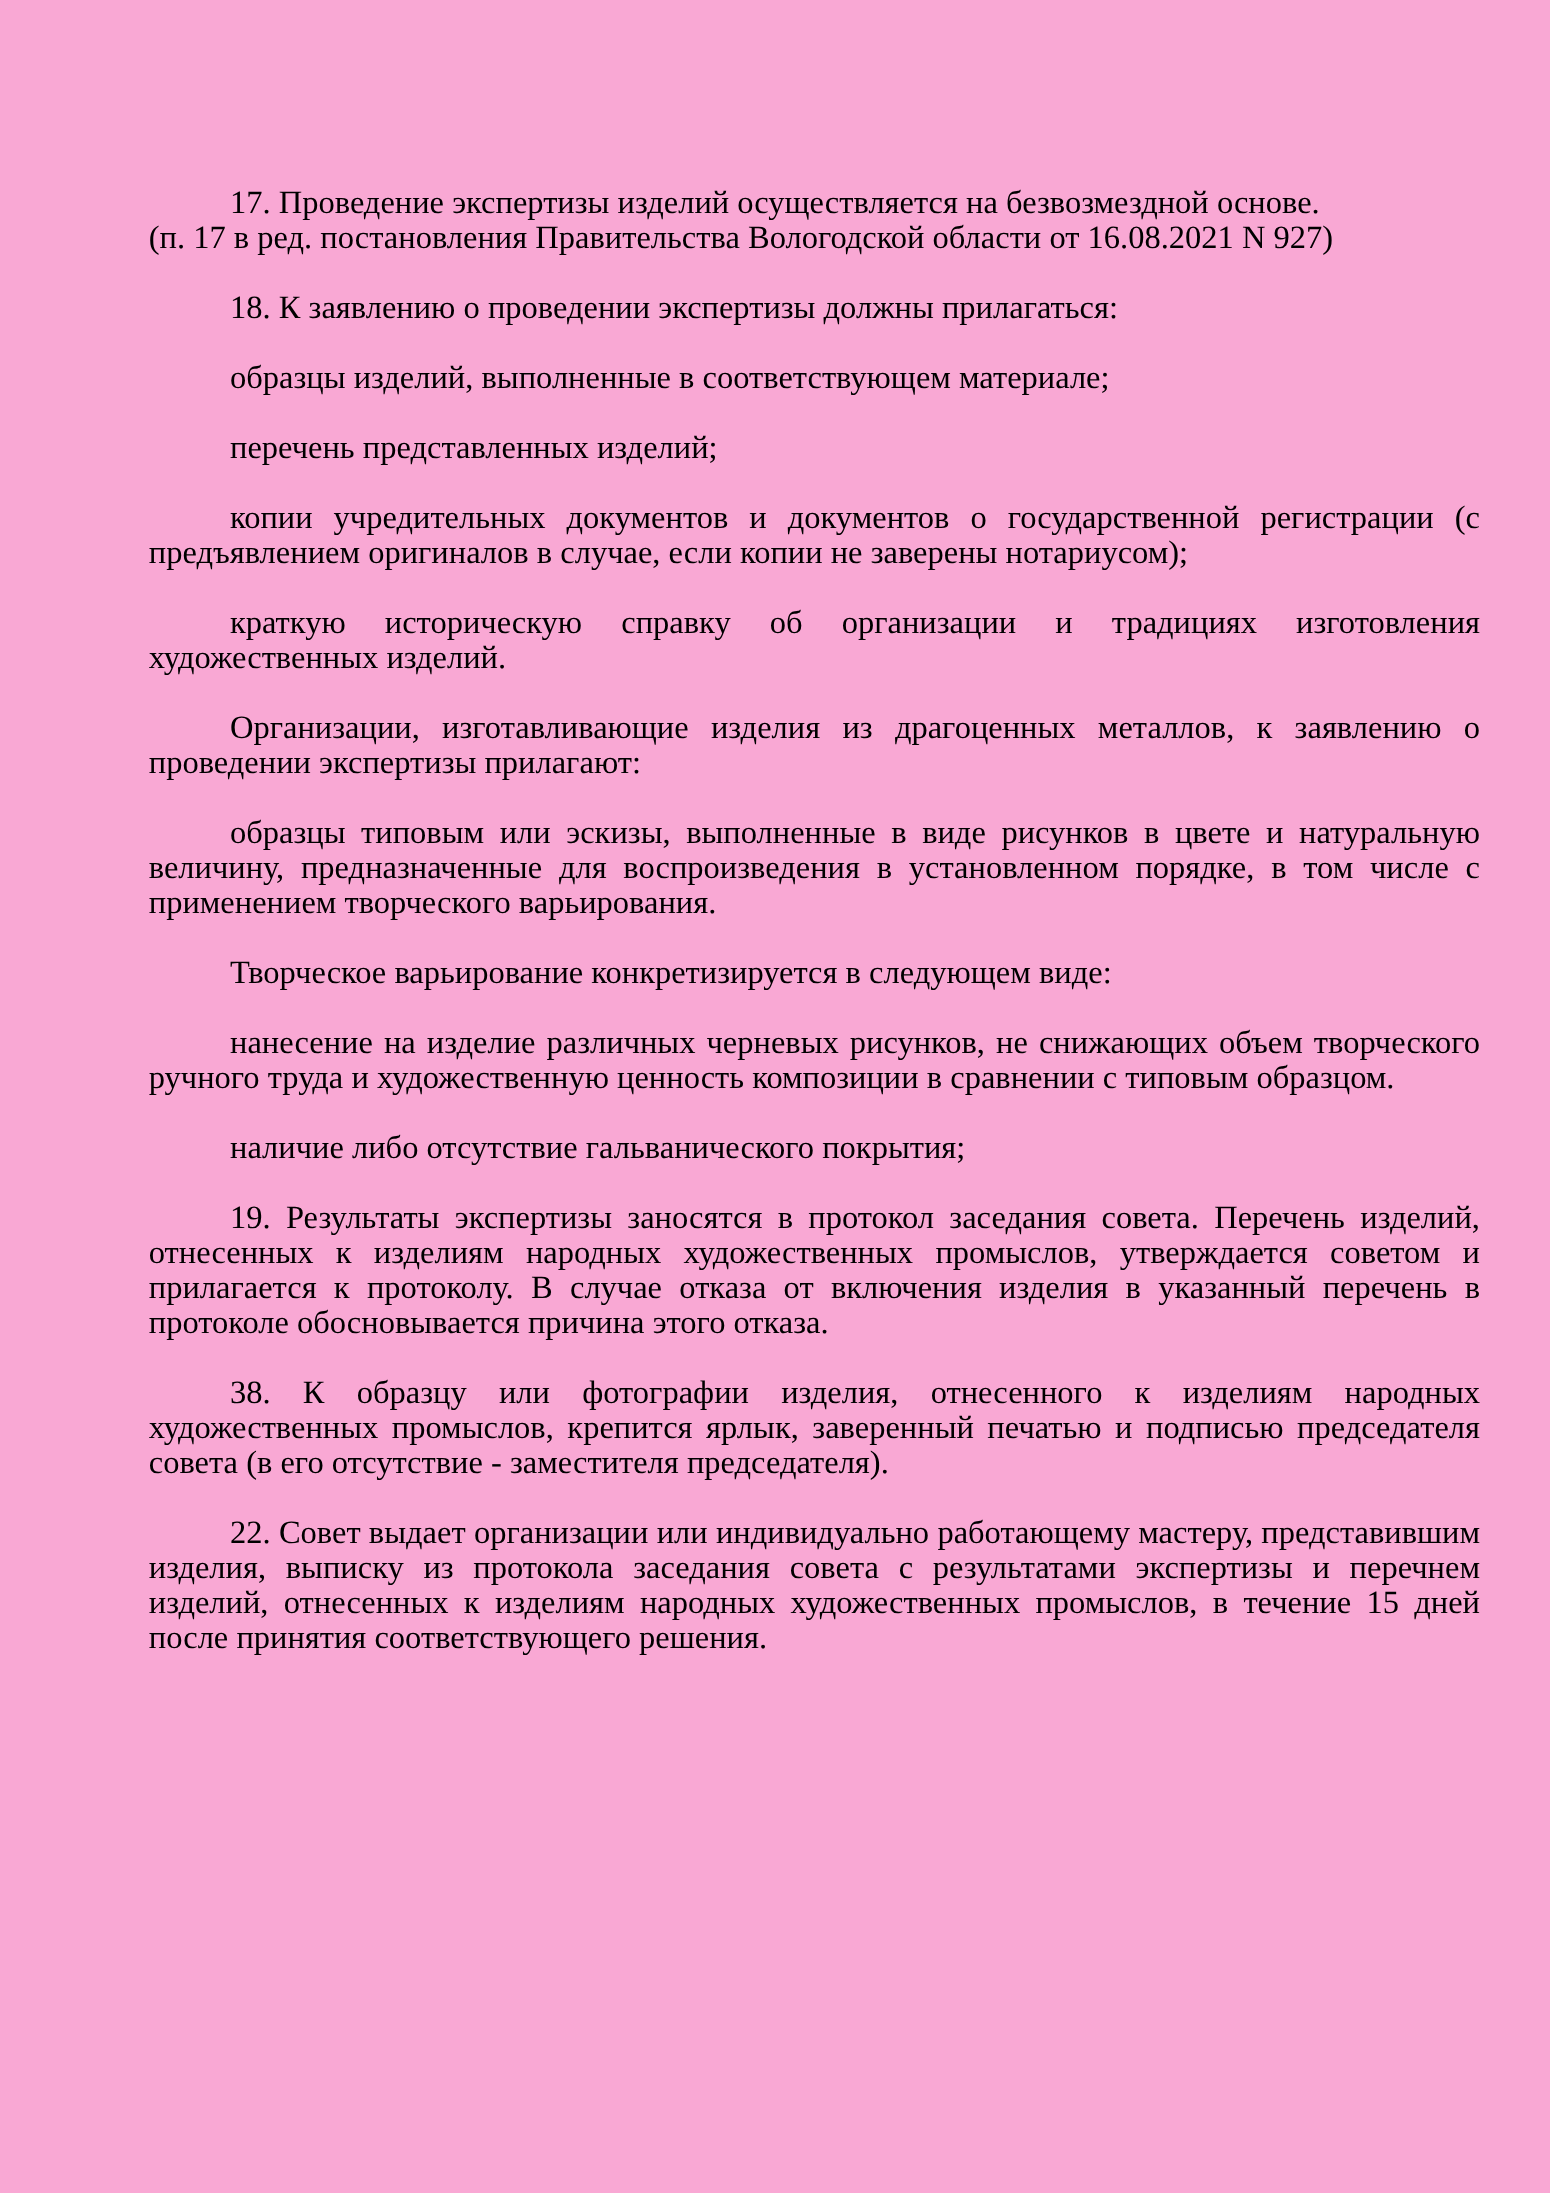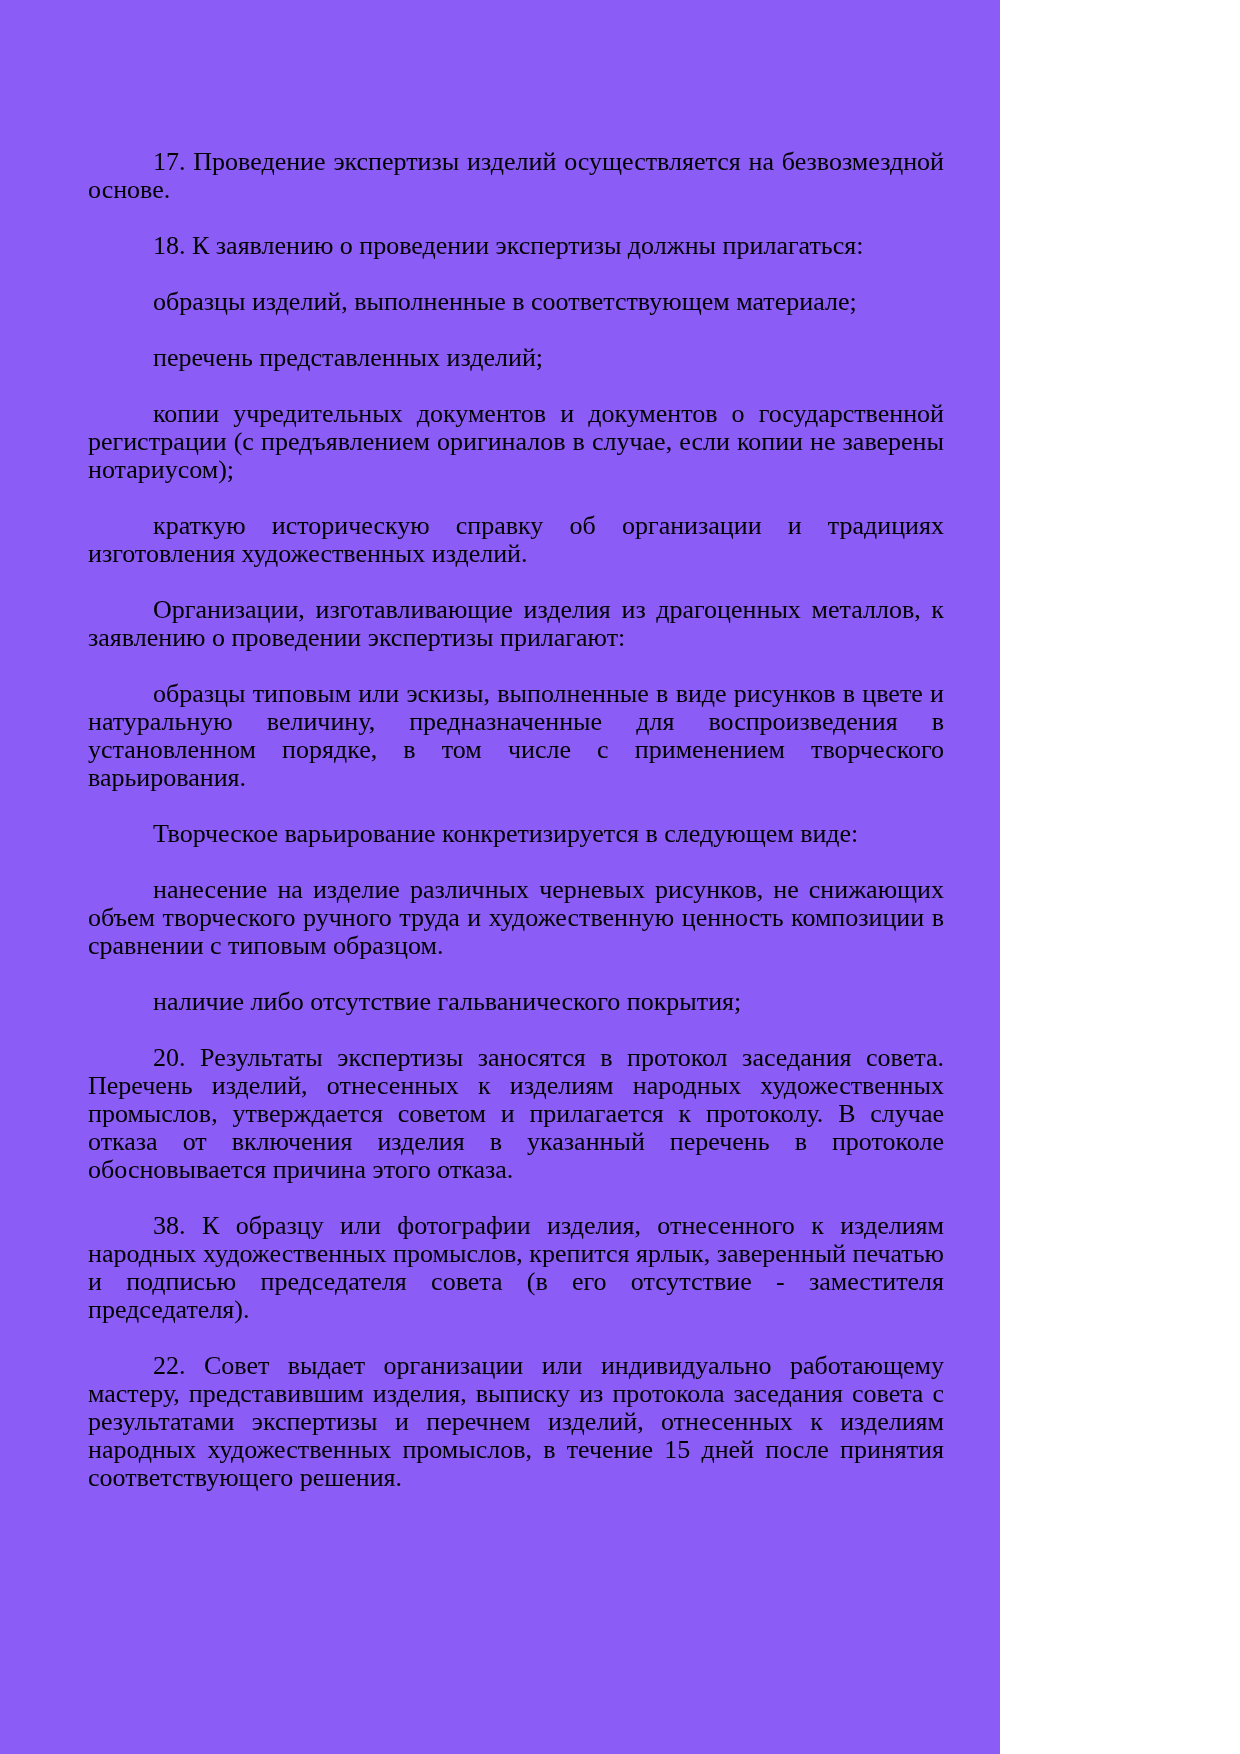--- a/index.html
+++ b/index.html
@@ -2,27 +2,27 @@
 <html lang="ru"><head>
 <meta charset="utf-8">
 <style>
   html, body {
     margin: 0;
     padding: 0;
     background: #ffffff;
   }
   .page {
     position: relative;
-    width: 1000px;
+    width: 1240px;
     height: 1754px;
-    background: #8b5cf6;
+    background: #f9a8d4;
     color: #000000;
     overflow: hidden;
     box-sizing: border-box;
-    padding: 148px 56px 0 88px;
+    padding: 148px 56px 0 119px;
     font-family: "Liberation Serif", "DejaVu Serif", serif;
   }
   .doc-text p {
     margin: 0 0 28px 0;
     font-size: 26px;
     line-height: 28px;
     text-align: justify;
     text-indent: 65px;
     color: #000000;
   }
@@ -32,27 +32,28 @@
   .doc-text p.note {
     margin-top: -28px; 
   }
 </style>
 </head>
 <body>
 
 <div class="page">
   <div class="doc-text">
     <p>17. Проведение экспертизы изделий осуществляется на безвозмездной основе.</p>
+    <p class="no-indent note">(п. 17 в ред. постановления Правительства Вологодской области от 16.08.2021 N 927)</p>
     <p>18. К заявлению о проведении экспертизы должны прилагаться:</p>
     <p>образцы изделий, выполненные в соответствующем материале;</p>
     <p>перечень представленных изделий;</p>
     <p>копии учредительных документов и документов о государственной регистрации (с предъявлением оригиналов в случае, если копии не заверены нотариусом);</p>
     <p>краткую историческую справку об организации и традициях изготовления художественных изделий.</p>
     <p>Организации, изготавливающие изделия из драгоценных металлов, к заявлению о проведении экспертизы прилагают:</p>
     <p>образцы типовым или эскизы, выполненные в виде рисунков в цвете и натуральную величину, предназначенные для воспроизведения в установленном порядке, в том числе с применением творческого варьирования.</p>
     <p>Творческое варьирование конкретизируется в следующем виде:</p>
     <p>нанесение на изделие различных черневых рисунков, не снижающих объем творческого ручного труда и художественную ценность композиции в сравнении с типовым образцом.</p>
     <p>наличие либо отсутствие гальванического покрытия;</p>
-    <p>20. Результаты экспертизы заносятся в протокол заседания совета. Перечень изделий, отнесенных к изделиям народных художественных промыслов, утверждается советом и прилагается к протоколу. В случае отказа от включения изделия в указанный перечень в протоколе обосновывается причина этого отказа.</p>
+    <p>19. Результаты экспертизы заносятся в протокол заседания совета. Перечень изделий, отнесенных к изделиям народных художественных промыслов, утверждается советом и прилагается к протоколу. В случае отказа от включения изделия в указанный перечень в протоколе обосновывается причина этого отказа.</p>
     <p>38. К образцу или фотографии изделия, отнесенного к изделиям народных художественных промыслов, крепится ярлык, заверенный печатью и подписью председателя совета (в его отсутствие - заместителя председателя).</p>
     <p>22. Совет выдает организации или индивидуально работающему мастеру, представившим изделия, выписку из протокола заседания совета с результатами экспертизы и перечнем изделий, отнесенных к изделиям народных художественных промыслов, в течение 15 дней после принятия соответствующего решения.</p>
   </div>
 </div>
 
 </body></html>

